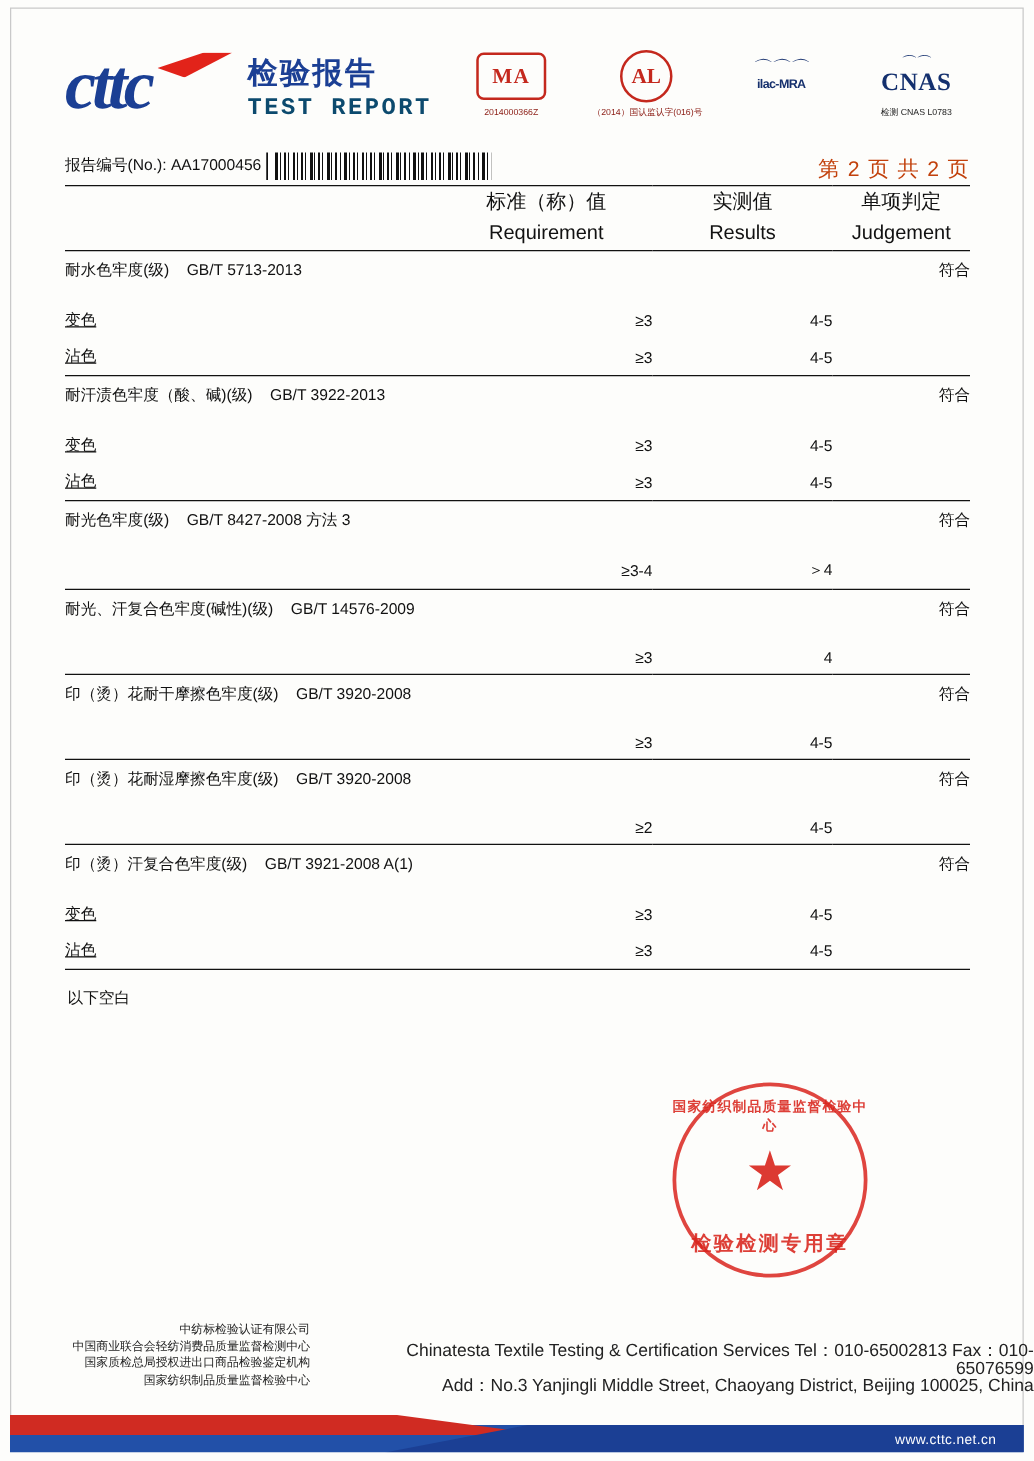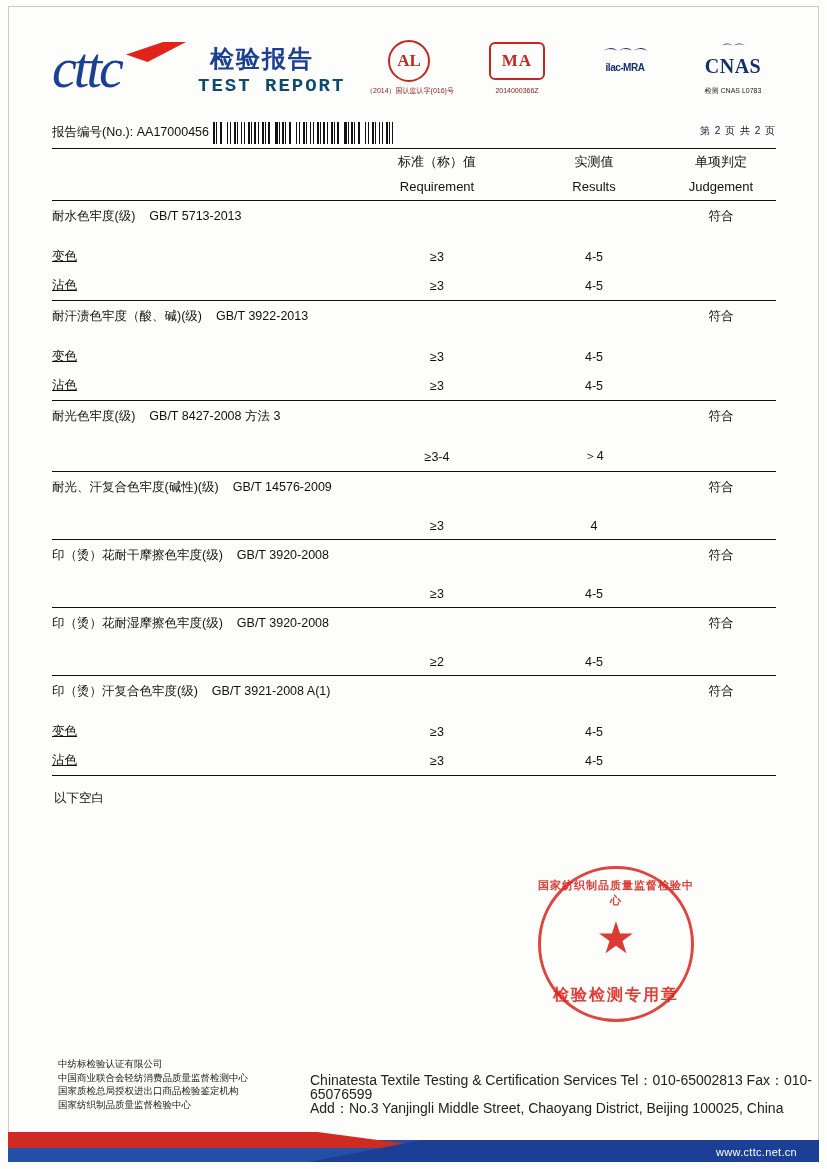--- a/index.html
+++ b/index.html
@@ -44,21 +44,21 @@
     display: flex;
     align-items: flex-start;
   }
   .logo-mark {
     position: relative;
     width: 138px;
     height: 62px;
   }
   .logo-text {
     font-family: "Liberation Serif", serif;
-    font-weight: normal;
+    font-weight: bold;
     font-style: italic;
     font-size: 56px;
     line-height: 56px;
     color: #1b3f94;
     letter-spacing: -3px;
   }
   .logo-swoosh {
     position: absolute;
     left: 74px; top: 2px;
     width: 60px; height: 20px;
@@ -68,21 +68,20 @@
   .logo-words {
     margin-left: 8px;
     padding-top: 4px;
   }
   .logo-cn {
     font-size: 24px;
     font-weight: bold;
     color: #1b3f94;
     letter-spacing: 2px;
     line-height: 30px;
-    margin-left: 12px;
   }
   .logo-en {
     font-size: 19px;
     font-weight: bold;
     color: #0c4a6e;
     letter-spacing: 2px;
     line-height: 24px;
     font-family: Liberation Mono, monospace;
   }
 
@@ -191,22 +190,22 @@
     background-image:
       repeating-linear-gradient(90deg,
         #111 0px, #111 1.6px, #fff 1.6px, #fff 3.4px,
         #111 3.4px, #111 4.2px, #fff 4.2px, #fff 7.2px,
         #111 7.2px, #111 9.4px, #fff 9.4px, #fff 10.6px,
         #111 10.6px, #111 11.4px, #fff 11.4px, #fff 13.8px);
   }
   .page-no {
     position: absolute;
     right: 0; top: 2px;
-    font-size: 10px;
-    color: #0f172a;
+    font-size: 17px;
+    color: #c2410c;
     letter-spacing: 1px;
   }
 
   
   .table-wrap {
     position: absolute;
     left: 52px; top: 148px;
     width: 724px;
   }
   table.report {
@@ -214,21 +213,21 @@
     border-collapse: collapse;
     table-layout: fixed;
   }
   table.report col.c1 { width: 300px; }
   table.report col.c2 { width: 170px; }
   table.report col.c3 { width: 144px; }
   table.report col.c4 { width: 110px; }
 
   table.report th {
     font-weight: normal;
-    font-size: 13px;
+    font-size: 16px;
     text-align: center;
     padding: 3px 0 5px 0;
     line-height: 17px;
     color: #111;
   }
   thead tr.head-top th { padding-top: 4px; }
   .thead-line-top td {
     border-top: 1.6px solid #111;
     height: 0; padding: 0;
   }
@@ -254,21 +253,21 @@
     padding-left: 2px;
     white-space: nowrap;
   }
   td.item .std {
     margin-left: 14px;
   }
   td.sub-item {
     padding-left: 38px;
     text-decoration: underline;
   }
-  td.center { text-align: center; margin-top: 27px; }
+  td.center { text-align: right; margin-top: 27px; }
   tr.sub-row td {
     padding-top: 6px;
     padding-bottom: 6px;
   }
   tr.spacer td {
     height: 10px;
   }
   .table-bottom-rule {
     width: 724px;
     border-top: 1.6px solid #111;
@@ -326,20 +325,21 @@
     font-size: 16px;
     letter-spacing: 2px;
   }
 
   
   .footer {
     position: absolute;
     left: 0; bottom: 0;
     width: 827px;
     height: 118px;
+    text-align: right;
   }
   .footer-left {
     position: absolute;
     left: 58px; top: 6px;
     font-size: 9.5px;
     line-height: 13.5px;
     color: #222;
   }
   .footer-right {
     position: absolute;
@@ -396,29 +396,29 @@
       </div>
       <div class="logo-words">
         <div class="logo-cn">检验报告</div>
         <div class="logo-en">TEST REPORT</div>
       </div>
     </div>
 
     <div class="cert-marks">
       <div class="cert">
         <div class="glyph">
+          <div class="mma-box">MA</div>
+        </div>
+        <div class="cap">2014000366Z</div>
+      </div>
+      <div class="cert">
+        <div class="glyph">
           <div class="cal-circle">AL</div>
         </div>
         <div class="cap">（2014）国认监认字(016)号</div>
-      </div>
-      <div class="cert">
-        <div class="glyph">
-          <div class="mma-box">MA</div>
-        </div>
-        <div class="cap">2014000366Z</div>
       </div>
       <div class="cert">
         <div class="glyph">
           <div class="ilac">
             <div class="arcs">⌒⌒⌒</div>
             <div class="ilac-text">ilac-MRA</div>
           </div>
         </div>
         <div class="cap dark"></div>
       </div>

